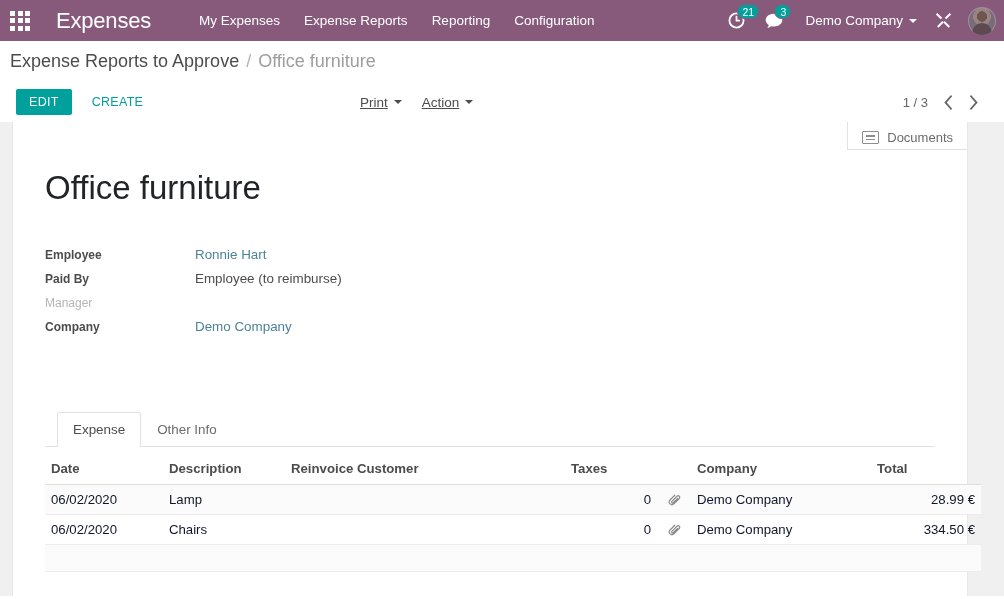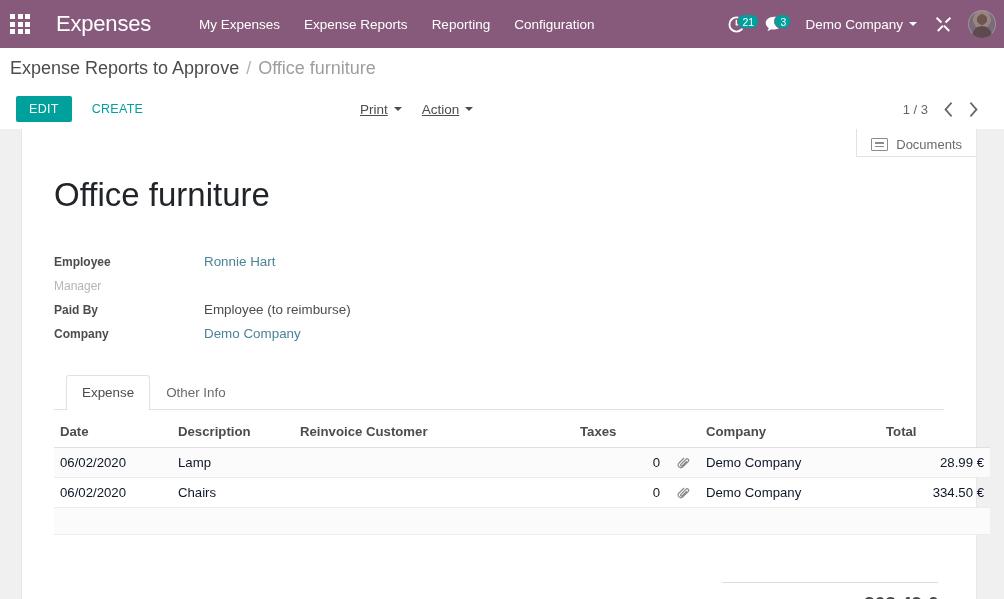--- a/index.html
+++ b/index.html
@@ -7,21 +7,21 @@
     margin: 0; padding: 0;
     width: 1004px; height: 599px;
     overflow: hidden;
     background: #ffffff;
     font-family: "Liberation Sans", sans-serif;
     -webkit-font-smoothing: antialiased;
   }
 
   
   .navbar {
-    height: 48px;
+    height: 41px;
     background: #875a7b;
     display: flex;
     align-items: center;
     color: #ffffff;
     position: relative;
   }
   .apps-btn {
     width: 40px; height: 41px;
     display: flex; align-items: center; justify-content: center;
     cursor: pointer;
@@ -64,21 +64,21 @@
   .nav-icon-wrap {
     position: relative;
     display: flex; align-items: center; justify-content: center;
     padding: 0 9px;
     height: 41px;
     cursor: pointer;
   }
   .nav-icon-wrap svg { display: block; }
   .badge {
     position: absolute;
-    top: 10px; left: 19px;
+    top: 4px; left: 19px;
     background: #00a09d;
     color: #ffffff;
     font-size: 10.5px;
     line-height: 14px;
     height: 15px;
     min-width: 17px;
     padding: 0 4px;
     border-radius: 9px;
     text-align: right;
     font-weight: 400;
@@ -204,21 +204,21 @@
     padding: 2px 6px;
     display: flex; align-items: center;
   }
 
   
   .view-area {
     background: #f0f0f0;
     height: 474px;
     overflow: hidden;
     position: relative;
-    padding: 0 21px;
+    padding: 0 12px;
   }
   .sheet {
     background: #ffffff;
     width: 956px;
     min-height: 474px;
     border-left: 1px solid #e7e7e7;
     border-right: 1px solid #e7e7e7;
     position: relative;
   }
 
@@ -295,20 +295,21 @@
   .nb-tab {
     font-size: 13.4px;
     color: #6b6b6b;
     padding: 9px 15px;
     cursor: pointer;
     border: 1px solid transparent;
     border-bottom: none;
     margin-bottom: -1px;
     border-radius: 3px 3px 0 0;
     line-height: 16px;
+    margin-top: 44px;
   }
   .nb-tab.active {
     color: #4c4c4c;
     background: #ffffff;
     border-color: #dee2e6 #dee2e6 #ffffff;
   }
 
   
   table.lines {
     width: 100%;
@@ -490,27 +491,27 @@
       <h1 class="record-title">Office furniture</h1>
 
       <div class="fields">
 
         <div class="field-row">
           <span class="field-label">Employee</span>
           <span class="field-value link">Ronnie Hart</span>
         </div>
 
         <div class="field-row">
+          <span class="field-label">Paid By</span>
+          <span class="field-value">Employee (to reimburse)</span>
+        </div>
+
+        <div class="field-row">
           <span class="field-label muted">Manager</span>
           <span class="field-value"></span>
-        </div>
-
-        <div class="field-row">
-          <span class="field-label">Paid By</span>
-          <span class="field-value">Employee (to reimburse)</span>
         </div>
 
         <div class="field-row">
           <span class="field-label">Company</span>
           <span class="field-value link">Demo Company</span>
         </div>
 
       </div>
 
       <div class="notebook">

